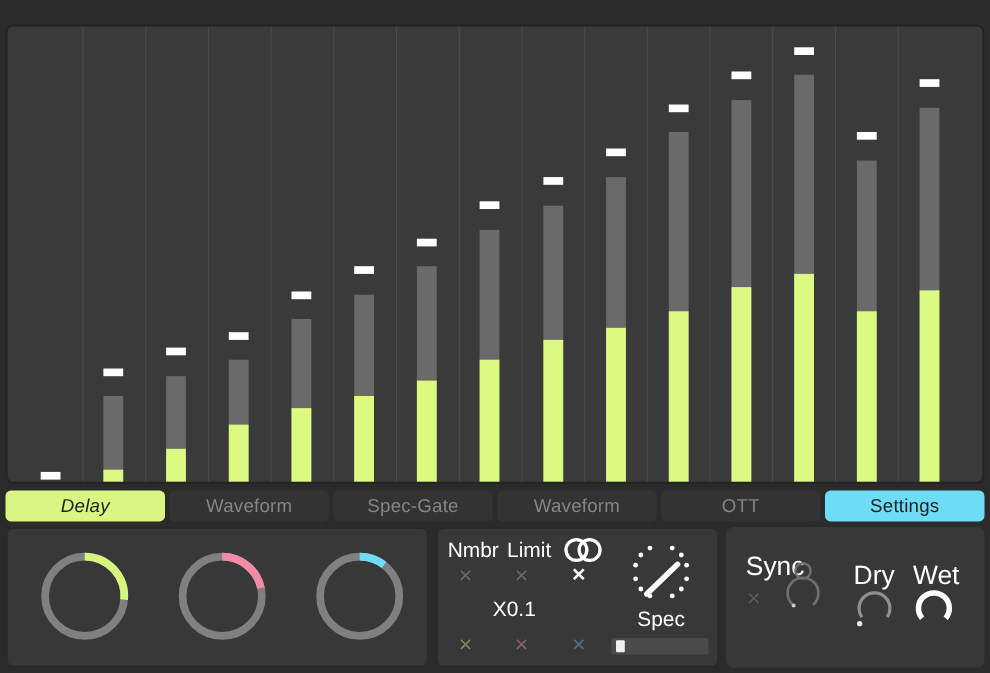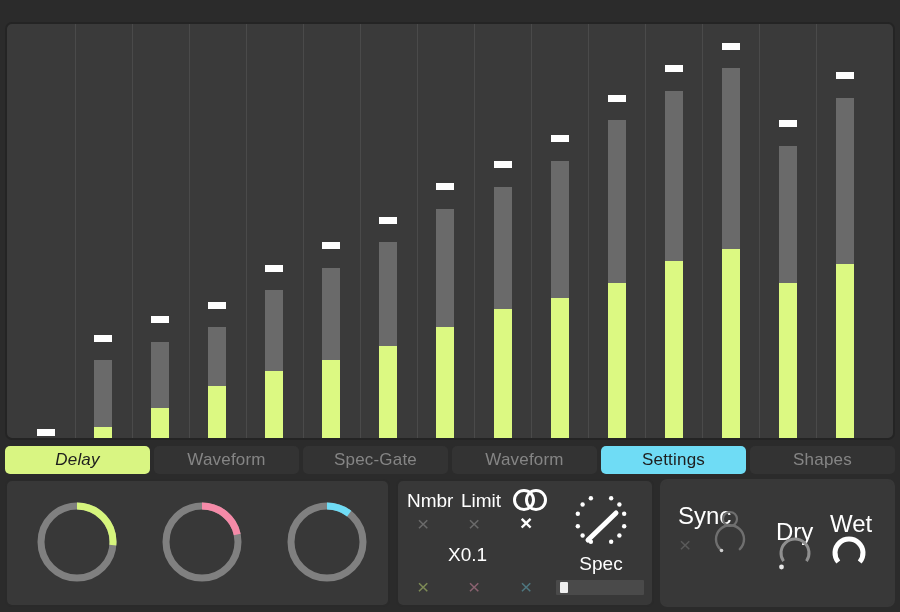--- a/index.html
+++ b/index.html
@@ -241,25 +241,25 @@
       </div>
       <div class="tab">
         <span>Waveform</span>
       </div>
       <div class="tab">
         <span>Spec-Gate</span>
       </div>
       <div class="tab">
         <span>Waveform</span>
       </div>
+      <div class="tab">
+        <span>OTT</span>
+      </div>
       <div class="tab active-cyan">
         <span>Settings</span>
-      </div>
-      <div class="tab">
-        <span>Shapes</span>
       </div>
     </div>
 
   <div class="panel" id="knobs-panel">
     <div class="ring-knob" style="left:27px; top:18px;">
       <svg width="86" height="86" viewBox="0 0 86 86">
         <circle cx="43" cy="43" r="36" fill="none" stroke="#808080" stroke-width="7"></circle>
         <path id="arc-green" fill="none" stroke="#d6f57d" stroke-width="7" stroke-linecap="butt" d="M 43 7 A 36 36 0 0 1 78.86300913130285 46.13760673891569"></path>
       </svg>
     </div>
@@ -328,21 +328,21 @@
     <span class="rlabel" style="left:16px; top:21px;">Sync</span>
     <span class="xmark" style="left:17px; top:53px; color:#5a5a5a;">×</span>
     <span class="small-knob" style="left:49px; top:29px;">
       <svg width="38" height="46" viewBox="0 0 38 46">
         <circle cx="19" cy="9" r="7" fill="none" stroke="#6f6f6f" stroke-width="2.2"></circle>
         <path d="M 9.2 22.8 A 14 14 0 1 0 28.8 22.8" fill="none" stroke="#6f6f6f" stroke-width="2.4" stroke-linecap="round" transform="rotate(180 19 31)"></path>
         <circle cx="10.5" cy="40.5" r="1.8" fill="#cfcfcf"></circle>
       </svg>
     </span>
 
-    <span class="rlabel" style="left:114px; top:29px;margin-top:8px;">Dry</span>
+    <span class="rlabel" style="left:114px; top:29px;">Dry</span>
     <span class="small-knob" style="left:110px; top:52px;">
       <svg width="46" height="44" viewBox="0 0 46 44">
         <path id="arc-dry" fill="none" stroke="#8f8f8f" stroke-width="3" stroke-linecap="butt" d="M 11.531871379954111 28.030070108914643 A 14 14 0 1 1 34.46812862004589 28.030070108914643"></path>
         <circle cx="9.5" cy="34" r="2.4" fill="#e8e8e8"></circle>
       </svg>
     </span>
 
     <span class="rlabel" style="left:168px; top:29px;">Wet</span>
     <span class="small-knob" style="left:164px; top:52px;">
       <svg width="46" height="44" viewBox="0 0 46 44">

